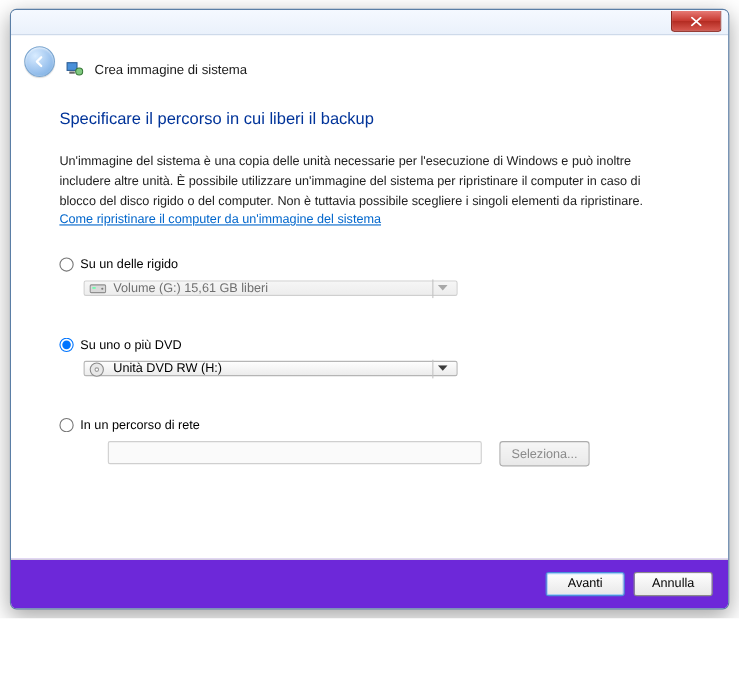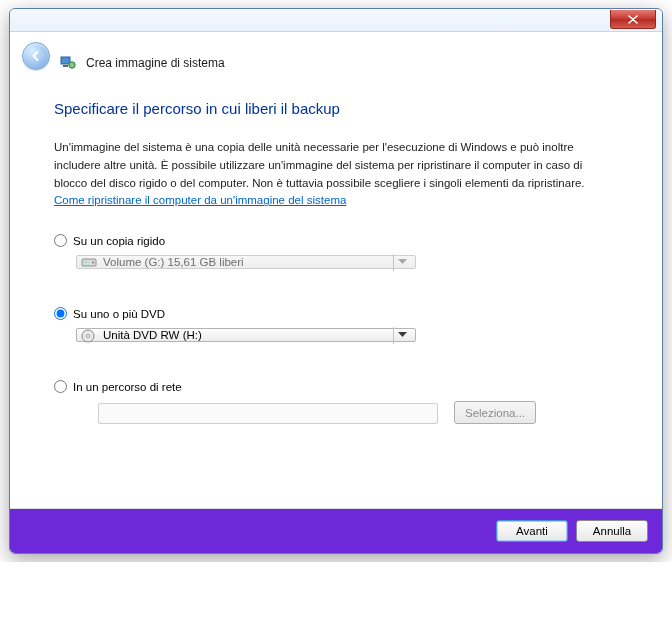--- a/index.html
+++ b/index.html
@@ -19,21 +19,21 @@
   .opt-row{display:flex;align-items:center;gap:6px;margin-bottom:8px}
   .opt-row input[type=radio]{margin:0}
   .opt-label{font-size:11.5px}
   .combo{margin-left:22px;width:340px;height:14px;border:1px solid #b5b5b5;border-radius:2px;background:linear-gradient(#fdfdfd,#ececec);display:flex;align-items:center;padding:0 4px;gap:6px;position:relative;box-sizing:border-box}
   .combo.disabled{background:linear-gradient(#f6f6f6,#ededed);color:#6f6f6f;border-color:#cfcfcf}
   .combo .txt{flex:1;font-size:11.5px;white-space:nowrap;overflow:hidden}
   .combo .dd{width:17px;height:17px;border-left:1px solid #c4c4c4;display:flex;align-items:center;justify-content:center}
   .combo.disabled .dd svg path{fill:#a8a8a8}
   .field{margin-left:22px;width:340px;height:21px;border:1px solid #cfcfcf;background:#fafafa;border-radius:2px;box-sizing:border-box}
   .sel-btn{position:absolute;margin-left:8px;height:23px;padding:0 10px;border:1px solid #adadad;border-radius:3px;background:linear-gradient(#f6f6f6,#e9e9e9);color:#8a8a8a;font-size:11.5px;cursor:default}
-  .net-row{margin-left:22px;display:flex;align-items:flex-end;gap:8px}
+  .net-row{margin-left:22px;display:flex;align-items:flex-start;gap:8px}
   .footer{height:44px;border-top:1px solid #dfdfdf;background:#6d28d9;display:flex;align-items:center;justify-content:flex-end;gap:8px;padding:0 14px}
   .btn{height:22px;min-width:72px;padding:0 14px;border:1px solid #8a8a8a;border-radius:3px;background:linear-gradient(#fefefe,#e8e8e8);font-size:11.5px;cursor:pointer}
   .btn.primary{border-color:#4a90d9;box-shadow:0 0 0 1px #a6cdf5 inset}
   .hdd-icon,.dvd-icon{width:16px;height:12px;display:inline-block}
 </style>
 </head>
 <body>
 
 <div class="window">
 
@@ -64,21 +64,21 @@
   <div class="content">
     <div class="main-heading">Specificare il percorso in cui liberi il backup</div>
 
     <div class="desc">
       <span>Un'immagine del sistema è una copia delle unità necessarie per l'esecuzione di Windows e può inoltre includere altre unità. È possibile utilizzare un'immagine del sistema per ripristinare il computer in caso di blocco del disco rigido o del computer. Non è tuttavia possibile scegliere i singoli elementi da ripristinare. </span><a href="#">Come ripristinare il computer da un'immagine del sistema</a>
     </div>
 
     <div class="opt">
       <label class="opt-row">
         <input type="radio" name="dest" style="">
-        <span class="opt-label">Su un copia rigido</span>
+        <span class="opt-label">Su un delle rigido</span>
       </label>
       <div class="combo disabled">
         <span class="hdd-icon">
           <svg width="16" height="12" viewBox="0 0 16 12">
               <rect x="1" y="3" width="14" height="7" rx="1" fill="#d9d9d9" stroke="#8f8f8f"></rect>
               <rect x="3" y="5" width="3" height="1.5" fill="#6fa"></rect>
               <circle cx="12" cy="6.5" r="1" fill="#7a7a7a"></circle>
             </svg>
         </span>
         <span class="txt">Volume (G:)  15,61 GB liberi</span>

